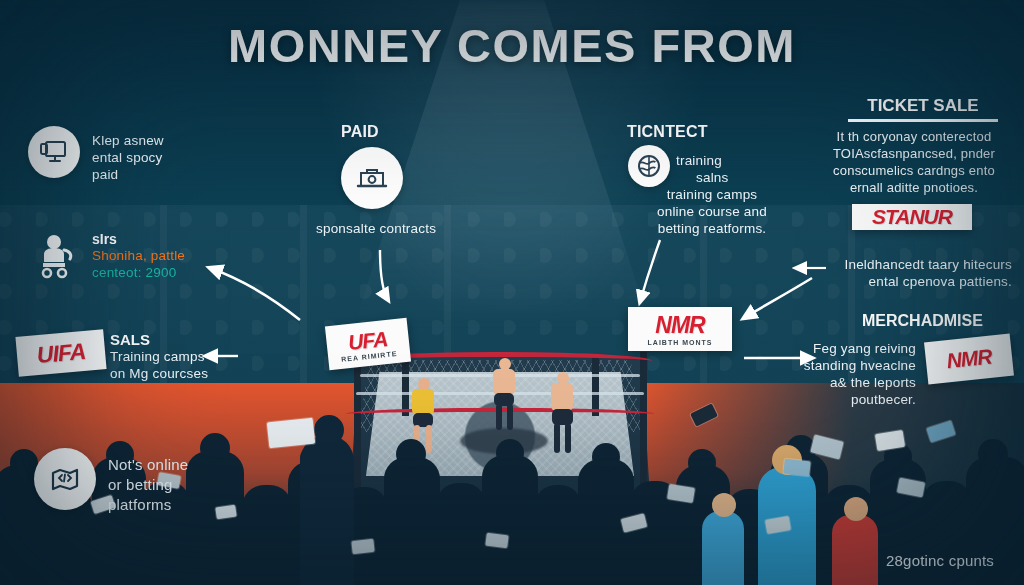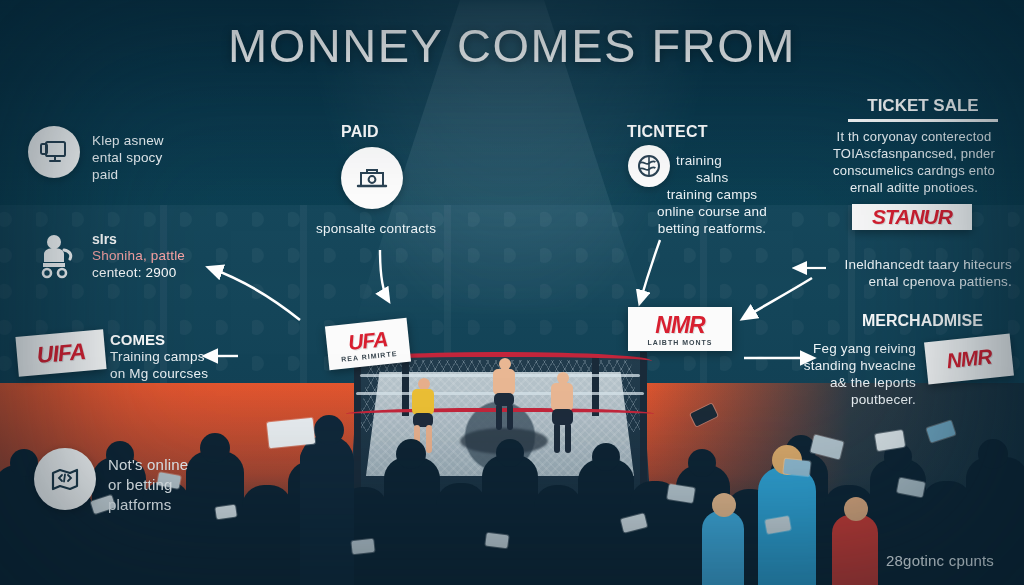--- a/index.html
+++ b/index.html
@@ -114,21 +114,21 @@
     position:absolute;border-radius:50%;background:#fdfdfd;
     display:flex;align-items:center;justify-content:center;
     box-shadow:0 2px 8px rgba(0,0,0,.25);
   }
   .txt{position:absolute;color:#eef4f7;letter-spacing:.2px;}
   .txt.small{font-size:13.5px;line-height:17px;}
   .txt.body{font-size:13px;line-height:17px;}
   .hd{font-weight:bold;color:#ffffff;}
   .title{
     position:absolute;left:0;top:18px;width:1024px;text-align:center;
-    font-size:47px;font-weight:normal;color:#ffffff;letter-spacing:1.5px;
+    font-size:47px;font-weight:bold;color:#ffffff;letter-spacing:1.5px;
     text-shadow:0 2px 10px rgba(0,0,0,.45);
   }
   .logo{
     position:absolute;background:#fbfbfb;display:flex;flex-direction:column;
     align-items:center;justify-content:center;box-shadow:0 3px 10px rgba(0,0,0,.35);
   }
   .logo .mark{
     color:#d81f30;font-weight:bold;font-style:italic;letter-spacing:-1px;
     text-shadow:1px 1px 0 rgba(0,0,0,.12);
   }
@@ -331,37 +331,37 @@
       <circle cx="20" cy="12" r="7" fill="#ffffff"></circle>
       <path d="M10 24c0-4 5-6 10-6s10 2 10 6v8H10z" fill="#ffffff"></path>
       <path d="M30 20c6 1 8 5 6 9" stroke="#ffffff" stroke-width="3" fill="none" stroke-linecap="round"></path>
       <path d="M9 33h22v4H9z" fill="#ffffff"></path>
       <circle cx="13" cy="43" r="4" fill="none" stroke="#ffffff" stroke-width="2.6"></circle>
       <circle cx="28" cy="43" r="4" fill="none" stroke="#ffffff" stroke-width="2.6"></circle>
     </svg>
   </div>
   <div style="position:absolute;left:92px;top:231px;width:170px">
     <div class="hd" style="font-size:14px">sIrs</div>
-    <div class="txt small" style="position:static;color:#fca5a5">Shoniha, pattle</div>
-    <div class="txt small" style="position:static;color:#ffffff">centeot: 2900</div>
+    <div class="txt small" style="position:static;color:#f97316">Shoniha, pattle</div>
+    <div class="txt small" style="position:static;color:#14b8a6">centeot: 2900</div>
   </div>
 
   <div class="logo" style="left:852px;top:204px;width:120px;height:26px">
     <span class="mark" style="font-size:21px">STANUR</span>
   </div>
   <div class="txt small" style="left:812px;top:256px;width:200px;text-align:right">
     <div>Ineldhancedt taary hitecurs</div>
     <div>ental cpenova pattiens.</div>
   </div>
 
   <div class="logo" style="left:17px;top:333px;width:88px;height:40px;transform:rotate(-5deg)">
     <span class="mark" style="font-size:23px">UIFA</span>
   </div>
   <div style="position:absolute;left:110px;top:331px;width:150px">
-    <div class="hd" style="font-size:15px">COMES</div>
+    <div class="hd" style="font-size:15px">SALS</div>
     <div class="txt small" style="position:static">Training camps</div>
     <div class="txt small" style="position:static">on Mg courcses</div>
   </div>
 
   <div class="logo" style="left:327px;top:322px;width:82px;height:44px;transform:rotate(-6deg)">
     <span class="mark" style="font-size:21px">UFA</span>
     <span class="sub">REA RIMIRTE</span>
   </div>
   <div class="logo" style="left:628px;top:307px;width:104px;height:44px">
     <span class="mark" style="font-size:23px">NMR</span>

